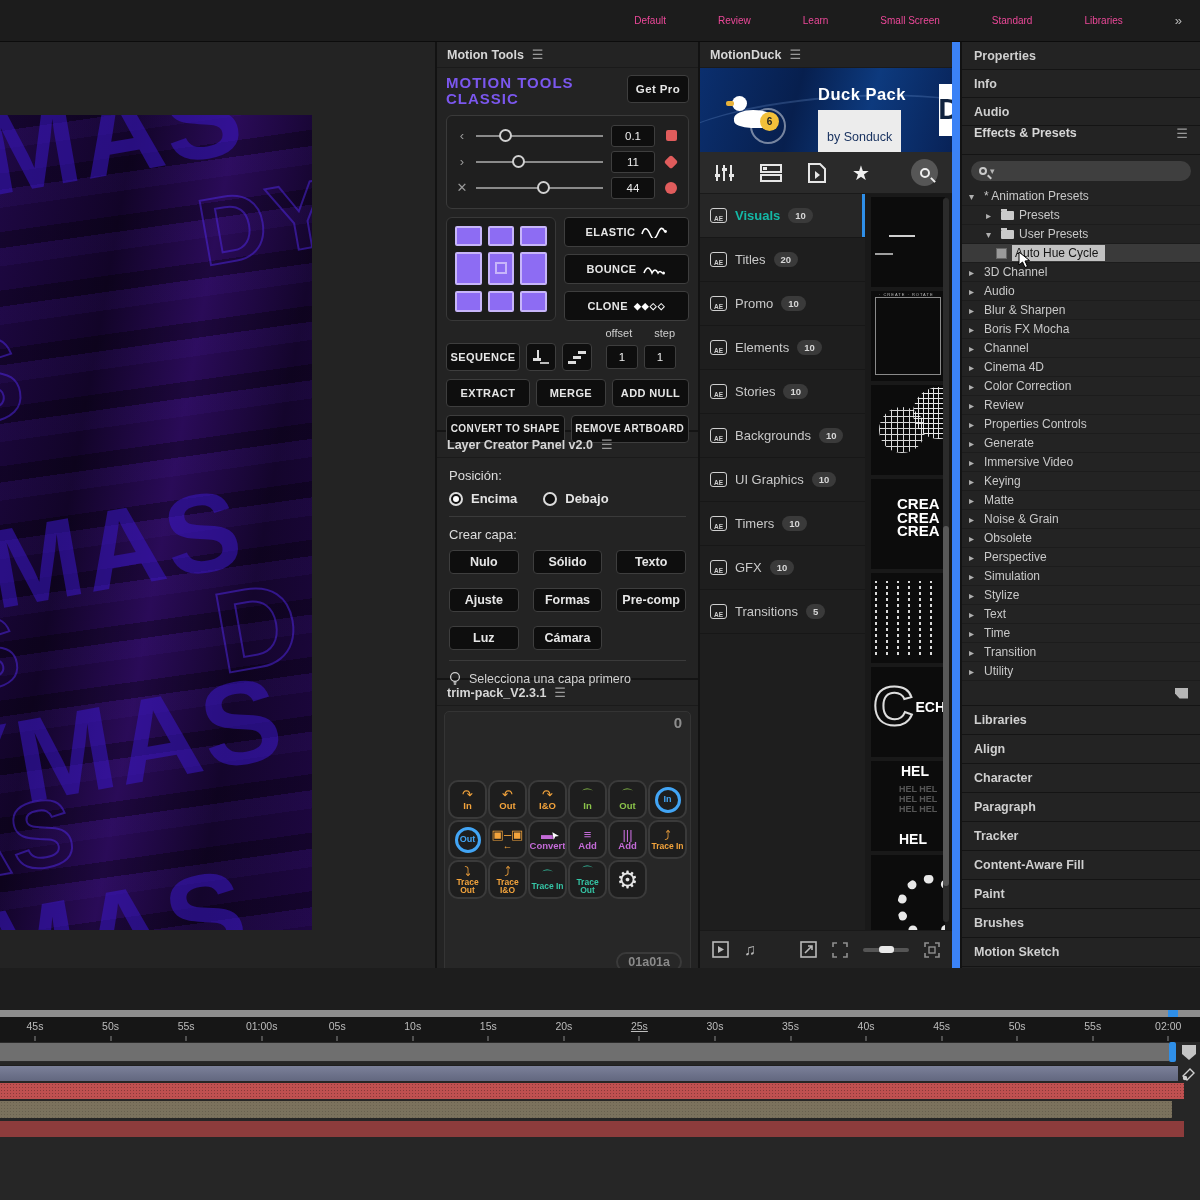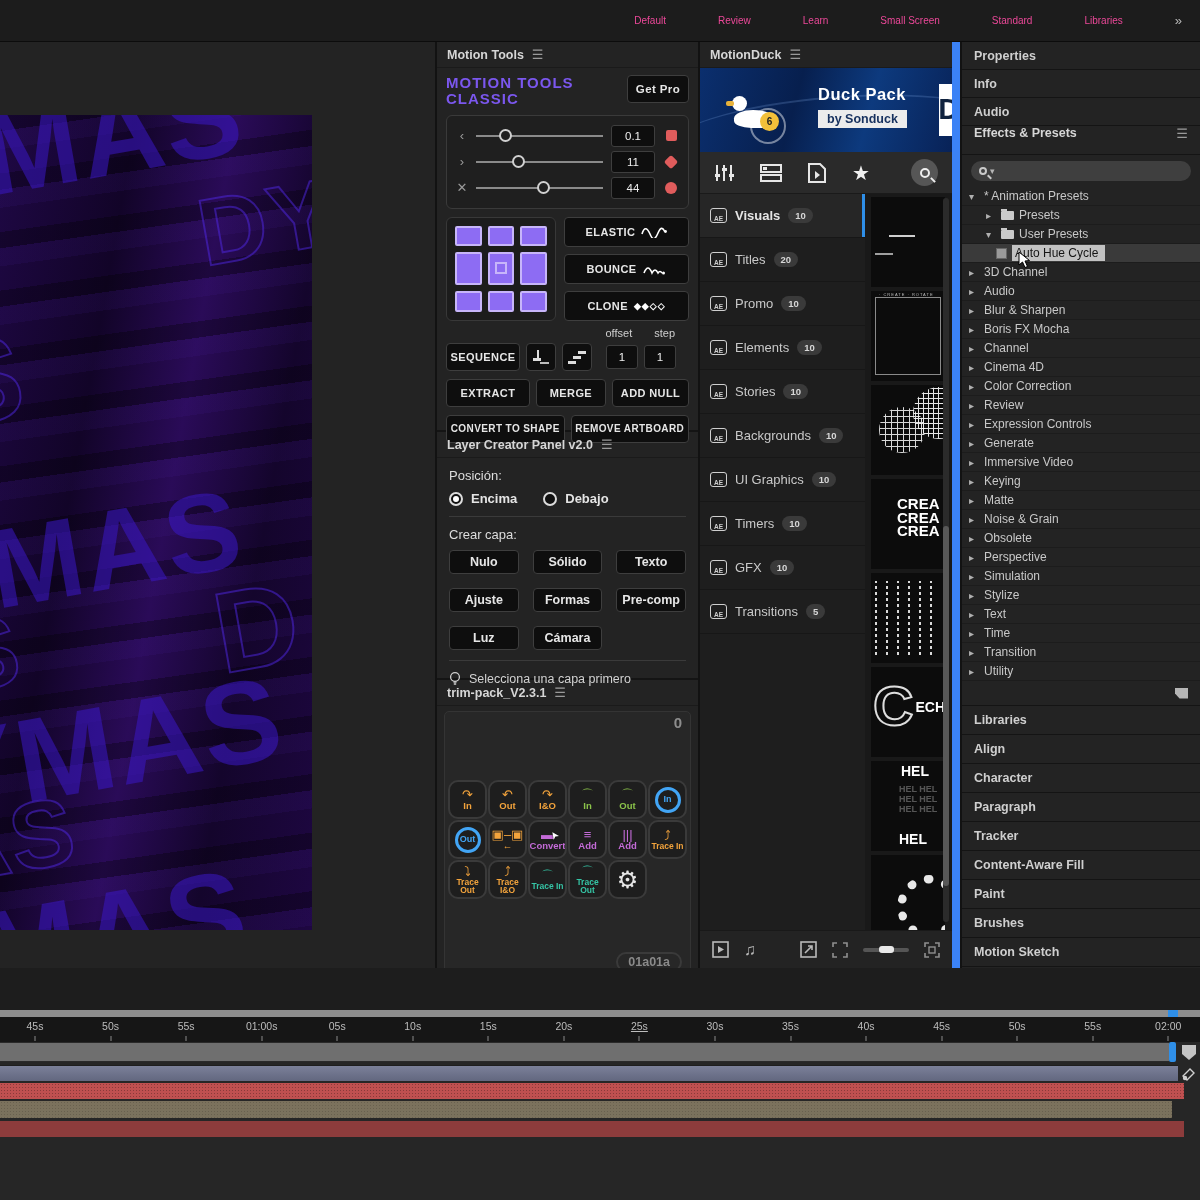--- a/index.html
+++ b/index.html
@@ -114,42 +114,42 @@
     border-top:2px solid rgba(120,160,220,.25); border-radius:50%; transform:rotate(-4deg); }
   .duck { position:absolute; left:30px; top:22px; width:60px; height:46px; }
   .duck .body { position:absolute; left:4px; top:20px; width:42px; height:18px; background:#fff; border-radius:50% 60% 45% 45%; }
   .duck .head { position:absolute; left:2px; top:6px; width:15px; height:15px; background:#fff; border-radius:50%; }
   .duck .beak { position:absolute; left:-4px; top:11px; width:8px; height:5px; background:#e8b23a; border-radius:2px; }
   .duck .ringc { position:absolute; left:20px; top:18px; width:36px; height:36px; border:2px solid rgba(255,255,255,.45); border-radius:50%; }
   .badge6 { position:absolute; left:60px; top:44px; width:19px; height:19px; background:#f3c03a; color:#222;
     border-radius:50%; font-size:10px; font-weight:bold; display:flex; align-items:center; justify-content:center; }
   .pack-title { position:absolute; left:118px; top:17px; font-size:16.5px; font-weight:800; color:#fff; letter-spacing:.5px; }
   .pack-author { position:absolute; left:118px; top:42px; background:#ececec; color:#16305e;
-    font-size:12.5px; font-weight:bold; padding:2px 9px; }
+    font-size:12.5px; font-weight:normal; padding:20px 9px; }
   .dtile { position:absolute; right:0; top:16px; width:13px; height:52px; background:#fff; }
   .dtile::before { content:"D"; position:absolute; right:-8px; top:8px; font-size:30px; font-weight:800; color:#10233f; }
   .dtools { height:42px; background:#2a2a2a; display:flex; align-items:center; padding:0 14px; gap:26px;
     border-bottom:1px solid #1a1a1a; }
   .dtool { color:#e6e6e6; display:flex; }
   .dsearch { margin-left:auto; width:27px; height:27px; background:#565656; border-radius:50%;
     display:flex; align-items:center; justify-content:center; }
   .mag { position:relative; width:10px; height:10px; border:2px solid #efefef; border-radius:50%; }
   .mag::after { content:""; position:absolute; left:8px; top:9px; width:6px; height:2px; background:#efefef;
     transform:rotate(45deg); }
   .dbody { flex:1; display:flex; min-height:0; }
   .dlist { width:165px; background:#1e1e1e; }
   .drow { position:relative; height:44px; display:flex; align-items:center; gap:8px; padding:0 10px;
     border-bottom:1px solid #171717; }
   .drow .aeic { width:17px; height:15px; border:1.5px solid #cfcfcf; border-radius:3px; font-size:6.5px;
     font-weight:bold; color:#cfcfcf; display:flex; align-items:flex-end; justify-content:center; flex:0 0 auto; }
   .drow .dlab { font-size:13px; color:#c9c9c9; white-space:nowrap; }
   .drow .cnt { background:#3a3a3a; color:#d8d8d8; font-size:9.5px; font-weight:bold;
     border-radius:9px; padding:2px 7px; }
   .drow.selected { background:#262626; }
-  .drow.selected .dlab { color:#e5e5e5; font-weight:bold; }
+  .drow.selected .dlab { color:#14b8a6; font-weight:bold; }
   .drow.selected::after { content:""; position:absolute; right:0; top:0; bottom:0; width:3px; background:#2f8fe8; }
   .dthumbs { flex:1; background:#191919; position:relative; padding:3px 10px 0 6px; overflow:hidden; }
   .thumb { width:74px; height:90px; background:#0c0c0c; margin-bottom:4px; position:relative; overflow:hidden;
     color:#fff; }
   .dscroll { position:absolute; right:3px; top:4px; width:6px; height:724px; background:#2b2b2b; border-radius:3px; }
   .dscroll::before { content:""; position:absolute; left:0; top:328px; width:6px; height:360px; background:#585858; border-radius:3px; }
   .t-lines::before { content:""; position:absolute; left:18px; top:38px; width:26px; height:2px; background:#cfcfcf; }
   .t-lines::after { content:""; position:absolute; left:4px; top:56px; width:18px; height:2px; background:#9f9f9f; }
   .t-frame::before { content:""; position:absolute; inset:6px 4px; border:1px solid #8a8a8a; }
   .t-frame::after { content:"· CREATE · ROTATE"; position:absolute; top:1px; left:8px; font-size:4px; color:#bbb; letter-spacing:1px; }
@@ -703,21 +703,21 @@
           <div class="trow fcat">
             <span class="tw">▸</span>
             <span>Color Correction</span>
           </div>
           <div class="trow fcat">
             <span class="tw">▸</span>
             <span>Review</span>
           </div>
           <div class="trow fcat">
             <span class="tw">▸</span>
-            <span>Expression Controls</span>
+            <span>Properties Controls</span>
           </div>
           <div class="trow fcat">
             <span class="tw">▸</span>
             <span>Generate</span>
           </div>
           <div class="trow fcat">
             <span class="tw">▸</span>
             <span>Immersive Video</span>
           </div>
           <div class="trow fcat">

